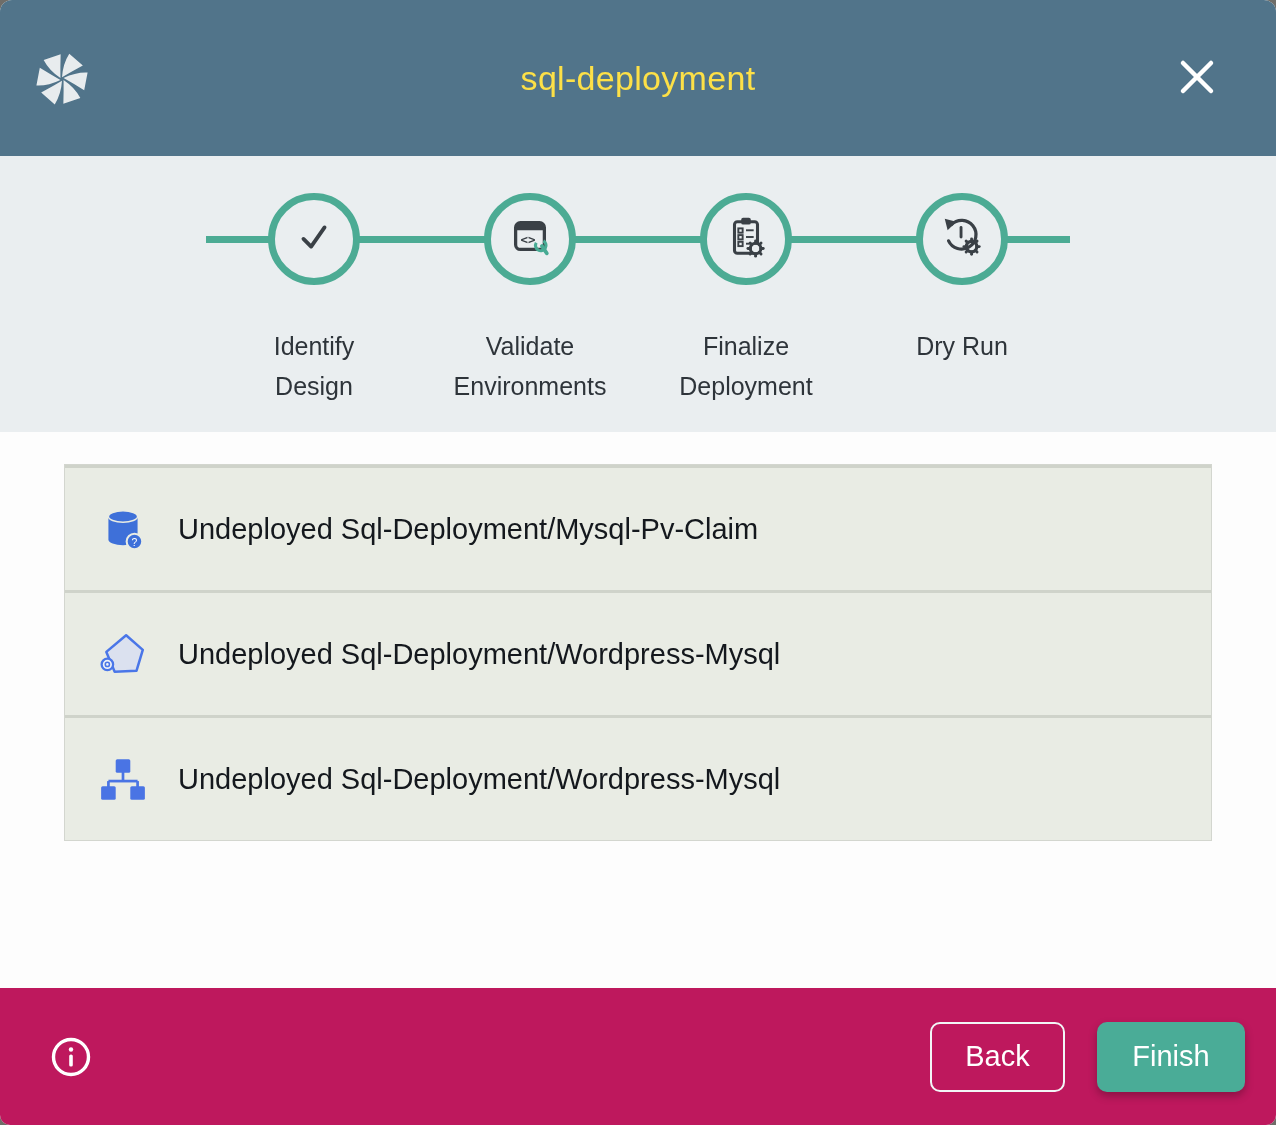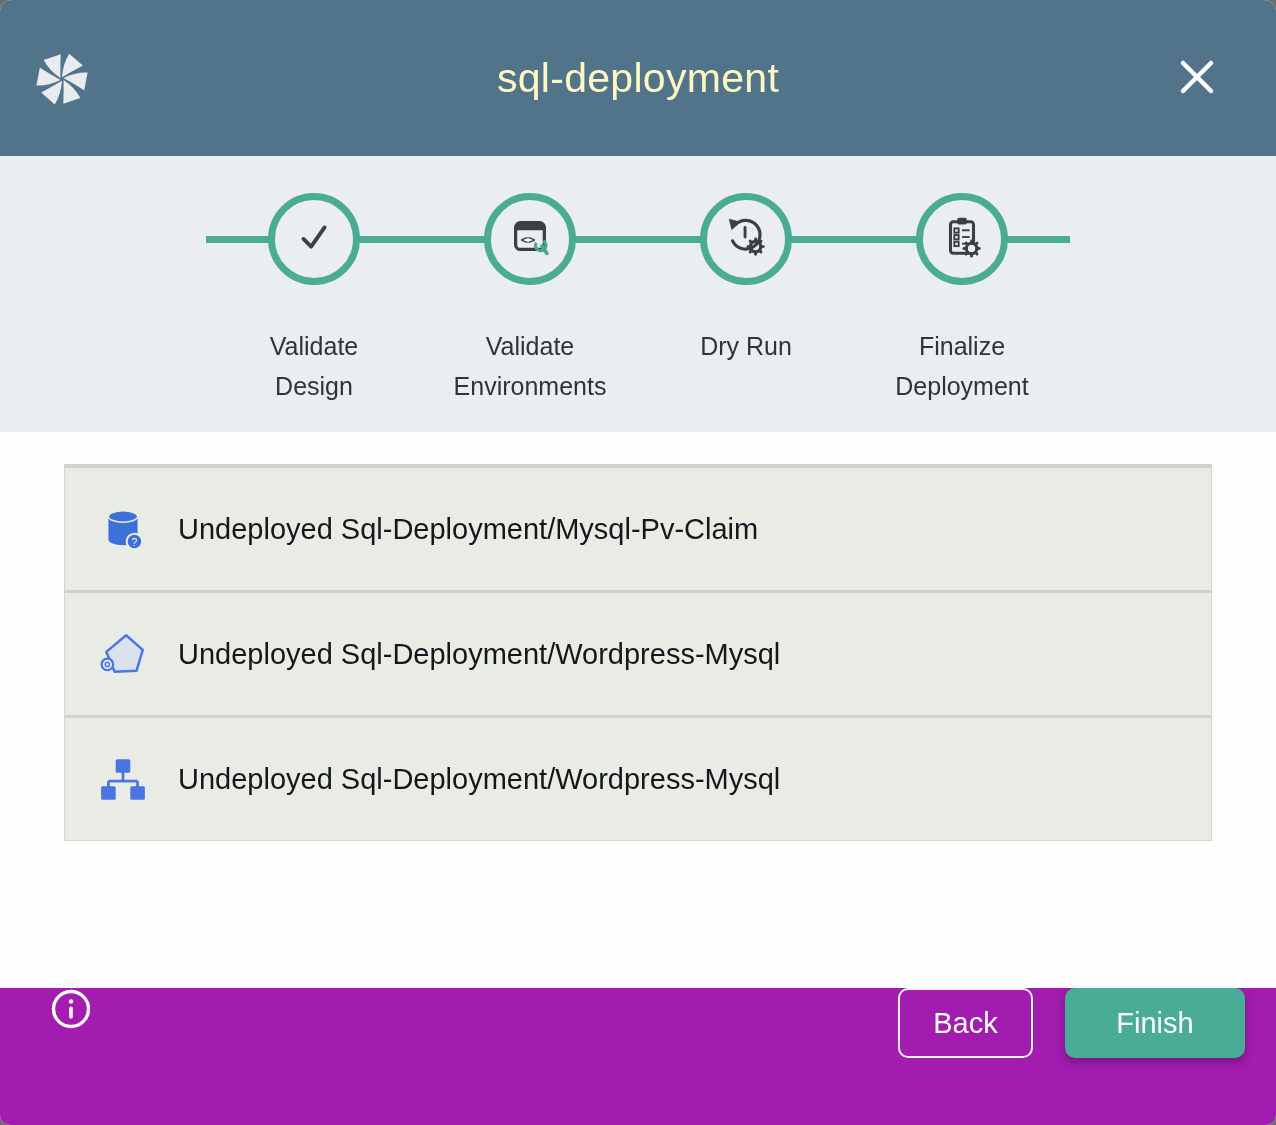--- a/index.html
+++ b/index.html
@@ -2,47 +2,47 @@
 <html><head>
 <meta charset="utf-8">
 <style>
   html,body{margin:0;padding:0;background:#6f6d68;font-family:"Liberation Sans",sans-serif;}
   .modal{position:relative;width:1276px;height:1125px;border-radius:12px 12px 10px 10px;overflow:hidden;background:#fdfdfd;}
 
   
   .hdr{position:absolute;left:0;top:0;width:100%;height:156px;background:#51748a;}
   .logo{position:absolute;left:33px;top:50px;width:58px;height:58px;}
   .hdr-title{position:absolute;left:0;top:0;width:100%;height:156px;display:flex;align-items:center;justify-content:center;
-    color:#fef9c3;font-size:41px;letter-spacing:.3px;}
+    color:#fde047;font-size:34px;letter-spacing:.3px;}
   .close-btn{position:absolute;right:58px;top:57px;width:42px;height:42px;display:flex;align-items:center;justify-content:center;cursor:pointer;background:none;border:none;padding:0;}
 
   
   .stepper{position:absolute;left:0;top:156px;width:100%;height:276px;background:#eaeef0;}
   .connector{position:absolute;left:206px;top:80px;width:864px;height:7px;background:#4cab94;}
   .steps{position:relative;display:flex;justify-content:center;z-index:1;}
   .step{width:216px;display:flex;flex-direction:column;align-items:center;}
   .step-circle{margin-top:37px;width:78px;height:78px;border:7px solid #4cab94;border-radius:50%;
     background:#eaeef0;display:flex;align-items:center;justify-content:center;}
   .step.active .step-circle{background:#c9d4db;}
   .step-label{margin-top:41px;max-width:160px;text-align:center;color:#2e343a;font-size:25px;line-height:40px;}
 
   
   .panel{position:absolute;left:64px;top:464px;width:1148px;background:#e9ece4;border:1px solid #d3d6cf;box-sizing:border-box;}
   .panel-head{height:112px;display:flex;align-items:center;padding-left:30px;color:#23282e;font-size:28px;letter-spacing:.4px;}
   .row{height:122px;border-top:3px solid #cfd3ca;display:flex;align-items:center;}
   .row-icon{width:50px;height:50px;margin-left:33px;flex:0 0 auto;}
   .row-text{margin-left:30px;color:#14181d;font-size:29px;}
 
   
-  .ftr{position:absolute;left:0;bottom:0;width:100%;height:137px;background:#a21caf;display:flex;margin-top:41px;}
+  .ftr{position:absolute;left:0;bottom:0;width:100%;height:137px;background:#be185d;display:flex;align-items:center;margin-top:41px;}
   .info-btn{margin-left:50px;width:42px;height:42px;background:none;border:none;padding:0;cursor:pointer;}
   .ftr-spacer{flex:1;}
   .btn{height:70px;border-radius:10px;font-size:29px;font-family:"Liberation Sans",sans-serif;cursor:pointer;}
   .btn-back{width:135px;background:transparent;border:2px solid #f2f5f6;color:#fff;margin-right:32px;}
-  .btn-finish{width:180px;background:#4aac97;border:none;color:#fff;margin-right:31px;box-shadow:0 4px 8px rgba(0,0,0,.28);}
+  .btn-finish{width:148px;background:#4aac97;border:none;color:#fff;margin-right:31px;box-shadow:0 4px 8px rgba(0,0,0,.28);}
 </style>
 </head>
 <body>
 
 <div class="modal">
 
   <div class="hdr">
     <div class="hdr-title">sql-deployment</div>
     <span class="logo">
       <svg viewBox="0 0 64 64" width="58" height="58">
@@ -75,38 +75,71 @@
     <div class="steps">
 
       <div class="step">
         <div class="step-circle">
           <span>
             <svg viewBox="0 0 48 48" width="46" height="46">
               <polyline points="13,26 21,34 35,14" fill="none" stroke="#3a4046" stroke-width="4" stroke-linecap="round" stroke-linejoin="round"></polyline>
             </svg>
           </span>
         </div>
-        <div class="step-label">Validate Design</div>
+        <div class="step-label">Identify Design</div>
       </div>
 
       <div class="step">
         <div class="step-circle">
           <span>
             <svg viewBox="0 0 48 48" width="46" height="46">
               <rect x="9" y="9" width="30" height="28" rx="5" fill="none" stroke="#3a4046" stroke-width="3.4"></rect>
               <path d="M9,14 a5,5 0 0 1 5,-5 h20 a5,5 0 0 1 5,5 v3 h-30 Z" fill="#3a4046"></path>
               <text x="14" y="31" font-size="13" font-weight="bold" fill="#3a4046" font-family="DejaVu Sans Mono, monospace">&lt;&gt;</text>
               <g stroke="#47ab94" fill="none">
                 <path d="M30.5,30 a5.5,5.5 0 1 0 7.5,-2" stroke-width="3.2"></path>
                 <line x1="36.5" y1="33.5" x2="41.5" y2="41" stroke-width="4" stroke-linecap="round"></line>
               </g>
             </svg>
           </span>
         </div>
         <div class="step-label">Validate Environments</div>
+      </div>
+
+      <div class="step">
+        <div class="step-circle">
+          <span>
+            <svg viewBox="0 0 48 48" width="46" height="46">
+              <rect x="12" y="8" width="24" height="33" rx="3" fill="none" stroke="#3a4046" stroke-width="3.2"></rect>
+              <rect x="19" y="4" width="10" height="7" rx="2" fill="#3a4046"></rect>
+              <g stroke="#3a4046" stroke-width="2">
+                <rect x="16" y="15" width="4.5" height="4.5" fill="none"></rect>
+                <rect x="16" y="22" width="4.5" height="4.5" fill="none"></rect>
+                <rect x="16" y="29" width="4.5" height="4.5" fill="none"></rect>
+                <line x1="24" y1="17" x2="32" y2="17"></line>
+                <line x1="24" y1="24" x2="32" y2="24"></line>
+                <line x1="24" y1="31" x2="28" y2="31"></line>
+              </g>
+              <g>
+                <circle cx="34" cy="36" r="5.5" fill="#eaeef0" stroke="#3a4046" stroke-width="3.2"></circle>
+                <g stroke="#3a4046" stroke-width="3" stroke-linecap="round">
+                  <line x1="34" y1="28" x2="34" y2="30.5"></line>
+                    <line x1="34" y1="41.5" x2="34" y2="44"></line>
+                  <line x1="26" y1="36" x2="28.5" y2="36"></line>
+                    <line x1="39.5" y1="36" x2="42" y2="36"></line>
+                  <line x1="28.3" y1="30.3" x2="30.1" y2="32.1"></line>
+                    <line x1="37.9" y1="39.9" x2="39.7" y2="41.7"></line>
+                  <line x1="39.7" y1="30.3" x2="37.9" y2="32.1"></line>
+                    <line x1="30.1" y1="39.9" x2="28.3" y2="41.7"></line>
+                </g>
+              </g>
+            </svg>
+          </span>
+        </div>
+        <div class="step-label">Finalize Deployment</div>
       </div>
 
       <div class="step">
         <div class="step-circle">
           <span>
             <svg viewBox="0 0 48 48" width="46" height="46">
               <path d="M13,11 A15,15 0 1 1 10,28" fill="none" stroke="#3a4046" stroke-width="3.4" stroke-linecap="round"></path>
               <polygon points="6,5 18,8 9,17" fill="#3a4046"></polygon>
               <line x1="23" y1="14" x2="23" y2="24" stroke="#3a4046" stroke-width="3" stroke-linecap="round"></line>
               <g>
@@ -121,53 +154,20 @@
                   <line x1="39.7" y1="28.3" x2="37.9" y2="30.1"></line>
                     <line x1="30.1" y1="37.9" x2="28.3" y2="39.7"></line>
                 </g>
               </g>
             </svg>
           </span>
         </div>
         <div class="step-label">Dry Run</div>
       </div>
 
-      <div class="step">
-        <div class="step-circle">
-          <span>
-            <svg viewBox="0 0 48 48" width="46" height="46">
-              <rect x="12" y="8" width="24" height="33" rx="3" fill="none" stroke="#3a4046" stroke-width="3.2"></rect>
-              <rect x="19" y="4" width="10" height="7" rx="2" fill="#3a4046"></rect>
-              <g stroke="#3a4046" stroke-width="2">
-                <rect x="16" y="15" width="4.5" height="4.5" fill="none"></rect>
-                <rect x="16" y="22" width="4.5" height="4.5" fill="none"></rect>
-                <rect x="16" y="29" width="4.5" height="4.5" fill="none"></rect>
-                <line x1="24" y1="17" x2="32" y2="17"></line>
-                <line x1="24" y1="24" x2="32" y2="24"></line>
-                <line x1="24" y1="31" x2="28" y2="31"></line>
-              </g>
-              <g>
-                <circle cx="34" cy="36" r="5.5" fill="#eaeef0" stroke="#3a4046" stroke-width="3.2"></circle>
-                <g stroke="#3a4046" stroke-width="3" stroke-linecap="round">
-                  <line x1="34" y1="28" x2="34" y2="30.5"></line>
-                    <line x1="34" y1="41.5" x2="34" y2="44"></line>
-                  <line x1="26" y1="36" x2="28.5" y2="36"></line>
-                    <line x1="39.5" y1="36" x2="42" y2="36"></line>
-                  <line x1="28.3" y1="30.3" x2="30.1" y2="32.1"></line>
-                    <line x1="37.9" y1="39.9" x2="39.7" y2="41.7"></line>
-                  <line x1="39.7" y1="30.3" x2="37.9" y2="32.1"></line>
-                    <line x1="30.1" y1="39.9" x2="28.3" y2="41.7"></line>
-                </g>
-              </g>
-            </svg>
-          </span>
-        </div>
-        <div class="step-label">Finalize Deployment</div>
-      </div>
-
 
     </div>
   </div>
 
   <div class="panel">
 
     <div class="row">
       <span class="row-icon">
         <svg viewBox="0 0 48 48" width="50" height="50">
           <path d="M10,12 v22 a14,5.5 0 0 0 28,0 v-22 Z" fill="#3e70d9"></path>

